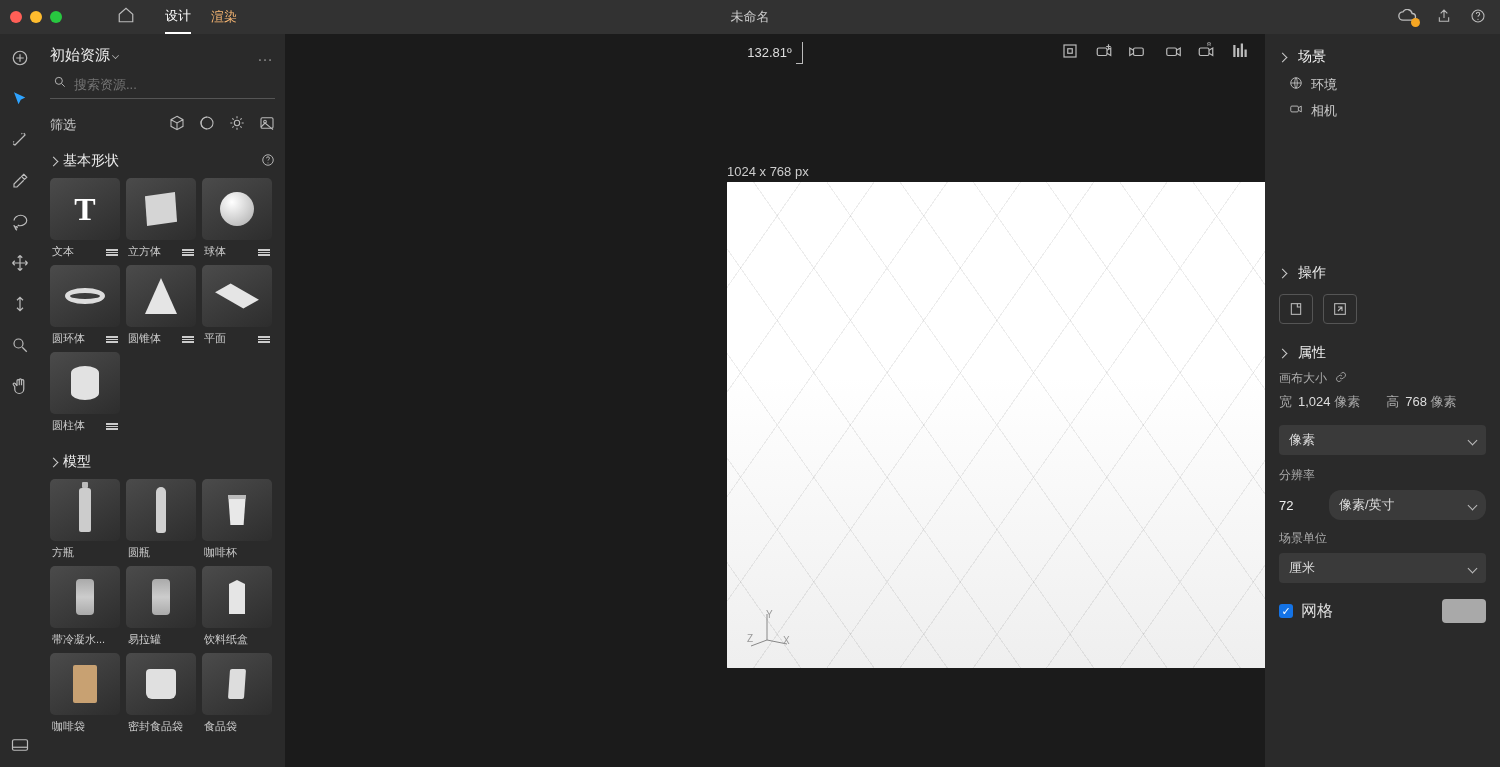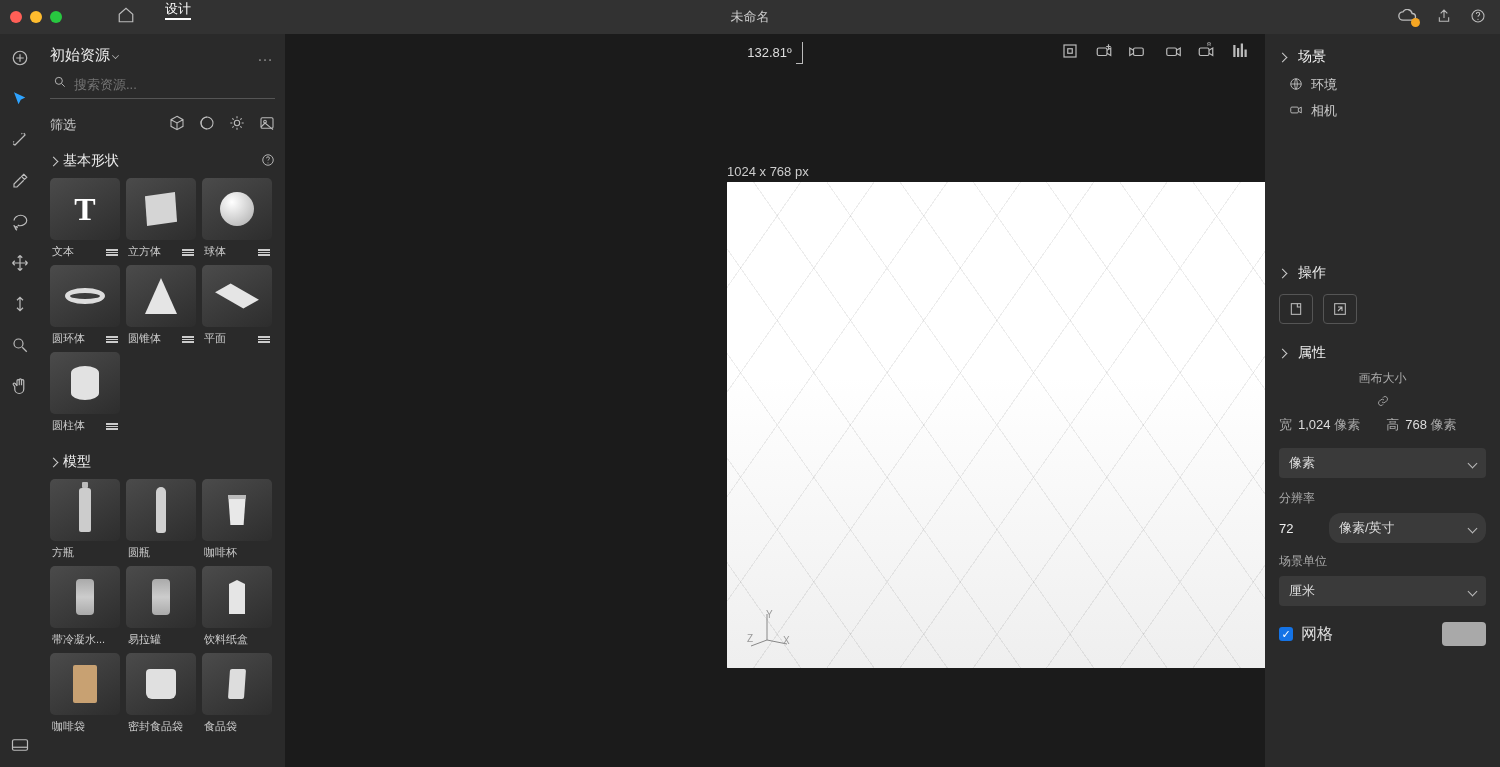--- a/index.html
+++ b/index.html
@@ -4,21 +4,21 @@
 <style>
   * { box-sizing: border-box; margin: 0; padding: 0; font-family: -apple-system, "Helvetica Neue", Arial, sans-serif; }
   body { width: 1500px; height: 767px; background:#1b1b1b; color:#ddd; overflow:hidden; position:relative; }
 
   
   #titlebar { height:34px; background:#323232; display:flex; align-items:center; position:relative; font-size:13px; }
   #traffic { margin-left:10px; display:flex; gap:8px; }
   .tl-dot { width:12px; height:12px; border-radius:50%; }
   #tl-red   { background:#ff5f57; } #tl-yellow{ background:#febc2e; } #tl-green{ background:#28c840; }
   #home-icon { margin-left:55px; color:#ccc; font-size:16px; }
-  #main-tabs { margin-left:30px; display:flex; gap:20px; height:34px;flex-direction:column; }
+  #main-tabs { margin-left:30px; display:flex; gap:20px; height:34px; }
   .ttab { display:flex; align-items:center; height:34px; cursor:pointer; color:#fdba74; font-size:13px; }
   .ttab.active { color:#fff; border-bottom:2px solid #fff; }
   #doc-title { position:absolute; left:50%; top:50%; transform:translate(-50%,-50%); color:#ccc; }
   #titlebar-right { position:absolute; right:14px; display:flex; gap:18px; align-items:center; color:#ccc; }
   .cloud-badge { position:relative; }
   .cloud-badge::after { content:""; width:9px; height:9px; border-radius:50%; background:#f5a623; position:absolute; bottom:-1px; right:-2px;}
 
   
   #toolstrip { width:40px; background:#2a2a2a; display:flex; flex-direction:column; align-items:center; padding-top:10px; gap:13px; position:relative; }
   .tool { width:28px; height:28px; display:flex; align-items:center; justify-content:center; color:#bbb; cursor:pointer; }
@@ -91,21 +91,21 @@
   }
   #gizmo { position:absolute; left:22px; bottom:18px; font-size:10px; color:#999; }
   #gizmo .y { position:absolute; left:17px; bottom:30px;} 
   #gizmo .x { position:absolute; left:34px; bottom:4px;}
   #gizmo .z { position:absolute; left:-2px; bottom:6px;}
   #gizmo svg{overflow:visible}
 
   
   #right { width:235px; background:#2a2a2a; color:#ddd; display:flex; flex-direction:column; }
   .rsection-title { display:flex; align-items:center; gap:6px; font-size:14px; padding:14px 14px 6px 14px; color:#eee;}
-  .ritem { display:flex; align-items:flex-end; gap:8px; font-size:13px; padding:4px 14px 4px 24px; color:#ccc; cursor:pointer;}
+  .ritem { display:flex; align-items:flex-start; gap:8px; font-size:13px; padding:4px 14px 4px 24px; color:#ccc; cursor:pointer;}
   .rgap { height:130px; }
   .rsection-title.small{ padding:10px 14px 6px 14px;}
   #ops { display:flex; gap:10px; padding:6px 14px 10px 14px;}
   .opbox{ width:34px; height:30px; border:1px solid #555; border-radius:4px; display:flex; align-items:center; justify-content:center; cursor:pointer;}
   .plabel { font-size:12px; color:#aaa; padding:2px 14px;}
   .dimrow { display:flex; gap:26px; padding:4px 14px 10px 14px; font-size:13px; color:#ddd;}
   .dimrow span.lab{color:#aaa; margin-right:6px;}
   .select { margin:4px 14px 10px 14px; height:30px; background:#3a3a3a; border-radius:4px; display:flex; align-items:center; justify-content:space-between; padding:0 10px; font-size:13px; cursor:pointer;}
   .chev{ border:solid #bbb; border-width:0 1.5px 1.5px 0; padding:3px; transform:rotate(45deg);}
   .res-row{ display:flex; align-items:center; gap:10px; padding:4px 14px 8px 14px;}
@@ -553,21 +553,21 @@
             <path class="st" d="M9 15l6-6M9 9h6v6" stroke="#777" fill="none"></path>
           </svg>
         </div>
     </div>
 
     <div class="rsection-title small">
       <span class="caret"></span>
       <span>属性</span>
     </div>
 
-    <div class="plabel" style="display:flex;align-items:center;gap:8px;flex-direction:column;">
+    <div class="plabel" style="display:flex;align-items:center;gap:8px;">
       <span>画布大小</span>
       <span><svg width="12" height="12" viewBox="0 0 24 24">
             <path class="st" d="M10 14a5 5 0 007 0l3-3a5 5 0 00-7-7l-1 1M14 10a5 5 0 00-7 0l-3 3a5 5 0 007 7l1-1" stroke="#777"></path>
           </svg></span>
     </div>
     <div class="dimrow">
       <span><span class="lab">宽</span><span>1,024</span> <span style="color:#aaa">像素</span></span>
       <span><span class="lab">高</span><span>768</span> <span style="color:#aaa">像素</span></span>
     </div>
 

